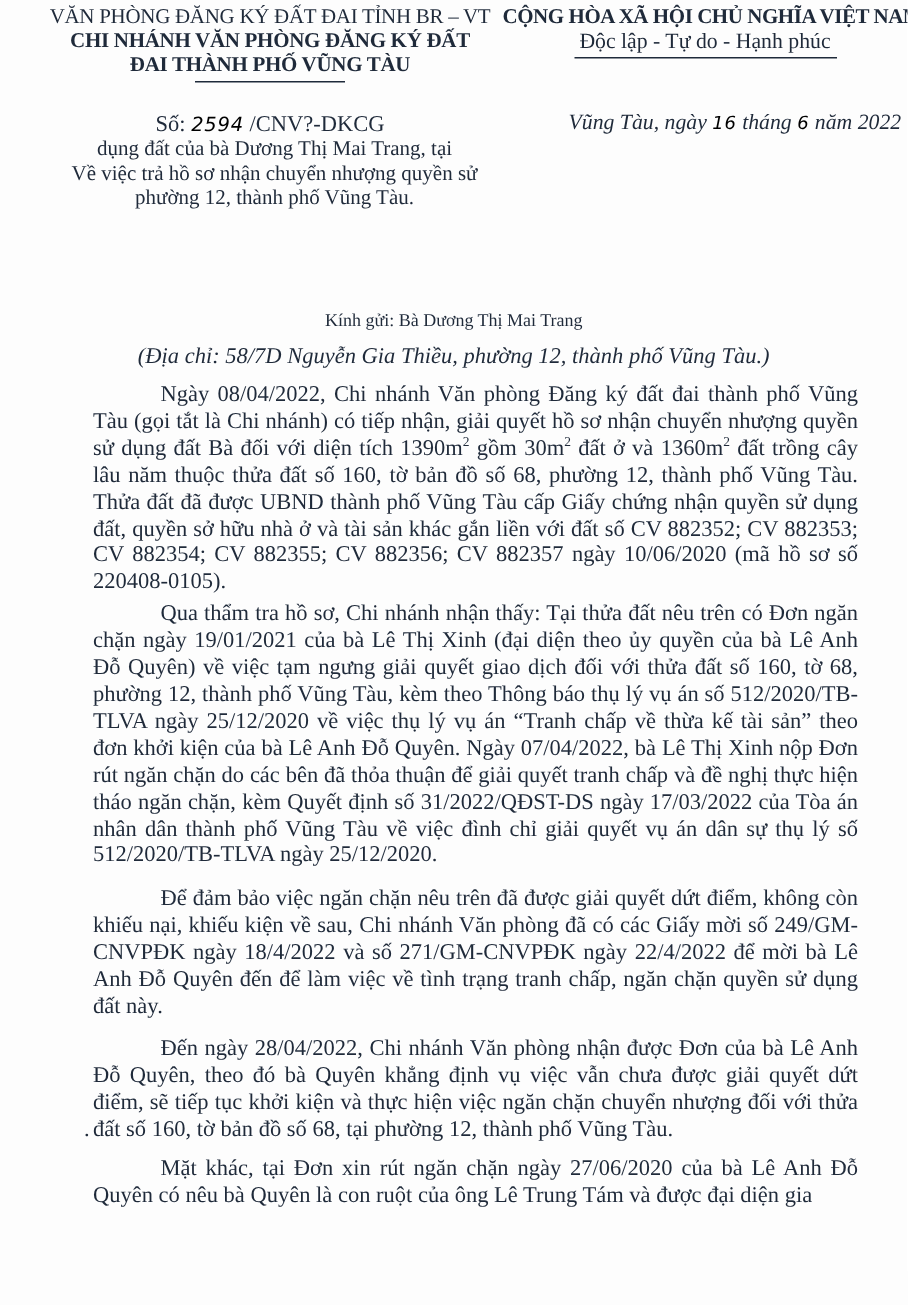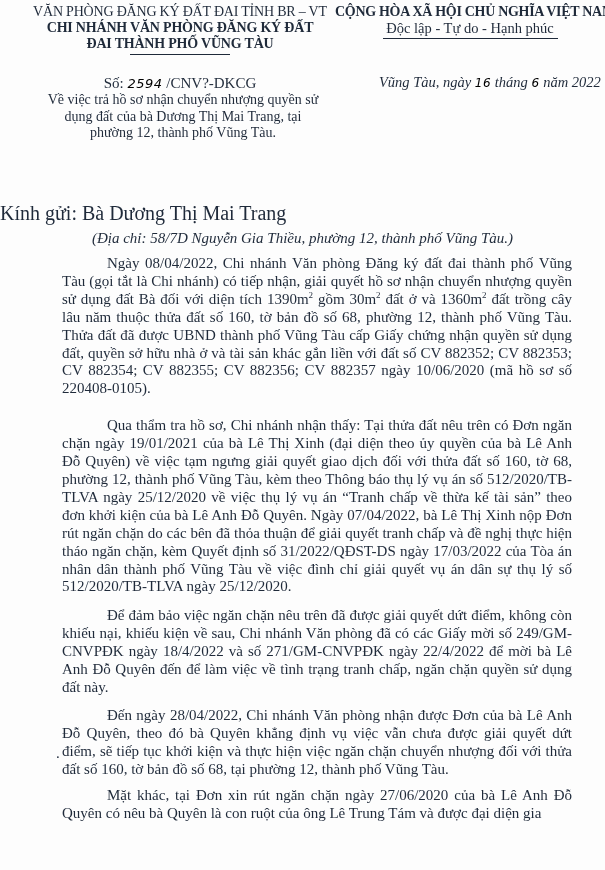--- a/index.html
+++ b/index.html
@@ -20,26 +20,26 @@
   .nation { font-size: 14px; line-height: 16px; font-weight: bold; white-space: nowrap; letter-spacing: -0.3px; }
   .motto { font-size: 14.5px; line-height: 16px; font-weight: normal; white-space: nowrap; }
 
   .docno { position: absolute; left: 30px; top: 74px; width: 300px; text-align: center; font-size: 15px; line-height: 18px; }
   .hand { font-family: "DejaVu Sans", sans-serif; font-style: italic; font-size: 13px; color: #000000; letter-spacing: 0.5px; }
   .subject { position: absolute; left: 38px; top: 92px; width: 290px; text-align: center; font-size: 14px; line-height: 16.5px; }
 
   .date-line { position: absolute; left: 355px; top: 74px; width: 250px; font-size: 14.5px; font-style: italic; white-space: nowrap; margin-left: 24px; }
   .date-line .hand { font-style: italic; font-size: 12px; }
 
-  .greet { position: absolute; left: 0; top: 203px; width: 605px; text-align: left; font-size: 20px; line-height: 20px; }
+  .greet { position: absolute; left: 0; top: 203px; width: 605px; text-align: center; font-size: 12px; line-height: 20px; }
   .addr { position: absolute; left: 0; top: 228px; width: 605px; text-align: center; font-size: 15px; font-style: italic; line-height: 20px; }
 
   .body { position: absolute; left: 62px; top: 255px; width: 510px; font-size: 15px; line-height: 17.9px; text-align: justify; }
   .para { margin: 0 0 8px 0; text-indent: 45px; }
-  .para.p1 { margin-bottom: 19px; }
+  .para.p1 { margin-bottom: 3px; }
   .para.p2 { margin-bottom: 11px; }
   .para.p3 { margin-bottom: 10px; }
   .para.p4 { margin-bottom: 9px; }
   .bullet-dot { position: absolute; left: 56px; top: 745px; font-size: 15px; }
   sup { font-size: 9px; line-height: 0; }
 </style>
 </head>
 <body>
 
 <div class="page">
@@ -55,22 +55,22 @@
     <div class="nation">CỘNG HÒA XÃ HỘI CHỦ NGHĨA VIỆT NAM</div>
     <div class="motto">Độc lập - Tự do - Hạnh phúc</div>
     <div class="underline-bar right-bar"></div>
   </div>
 
   <div class="docno">
     <span>Số: </span><span class="hand">2594</span><span> /CNV?-DKCG</span>
   </div>
 
   <div class="subject">
+    <div>dụng đất của bà Dương Thị Mai Trang, tại</div>
     <div>Về việc trả hồ sơ nhận chuyển nhượng quyền sử</div>
-    <div>dụng đất của bà Dương Thị Mai Trang, tại</div>
     <div>phường 12, thành phố Vũng Tàu.</div>
   </div>
 
   <div class="date-line">
     <span>Vũng Tàu, ngày </span><span class="hand">16</span><span> tháng </span><span class="hand">6</span><span> năm 2022</span>
   </div>
 
   <div class="greet">Kính gửi: Bà Dương Thị Mai Trang</div>
   <div class="addr">(Địa chỉ: 58/7D Nguyễn Gia Thiều, phường 12, thành phố Vũng Tàu.)</div>
 

